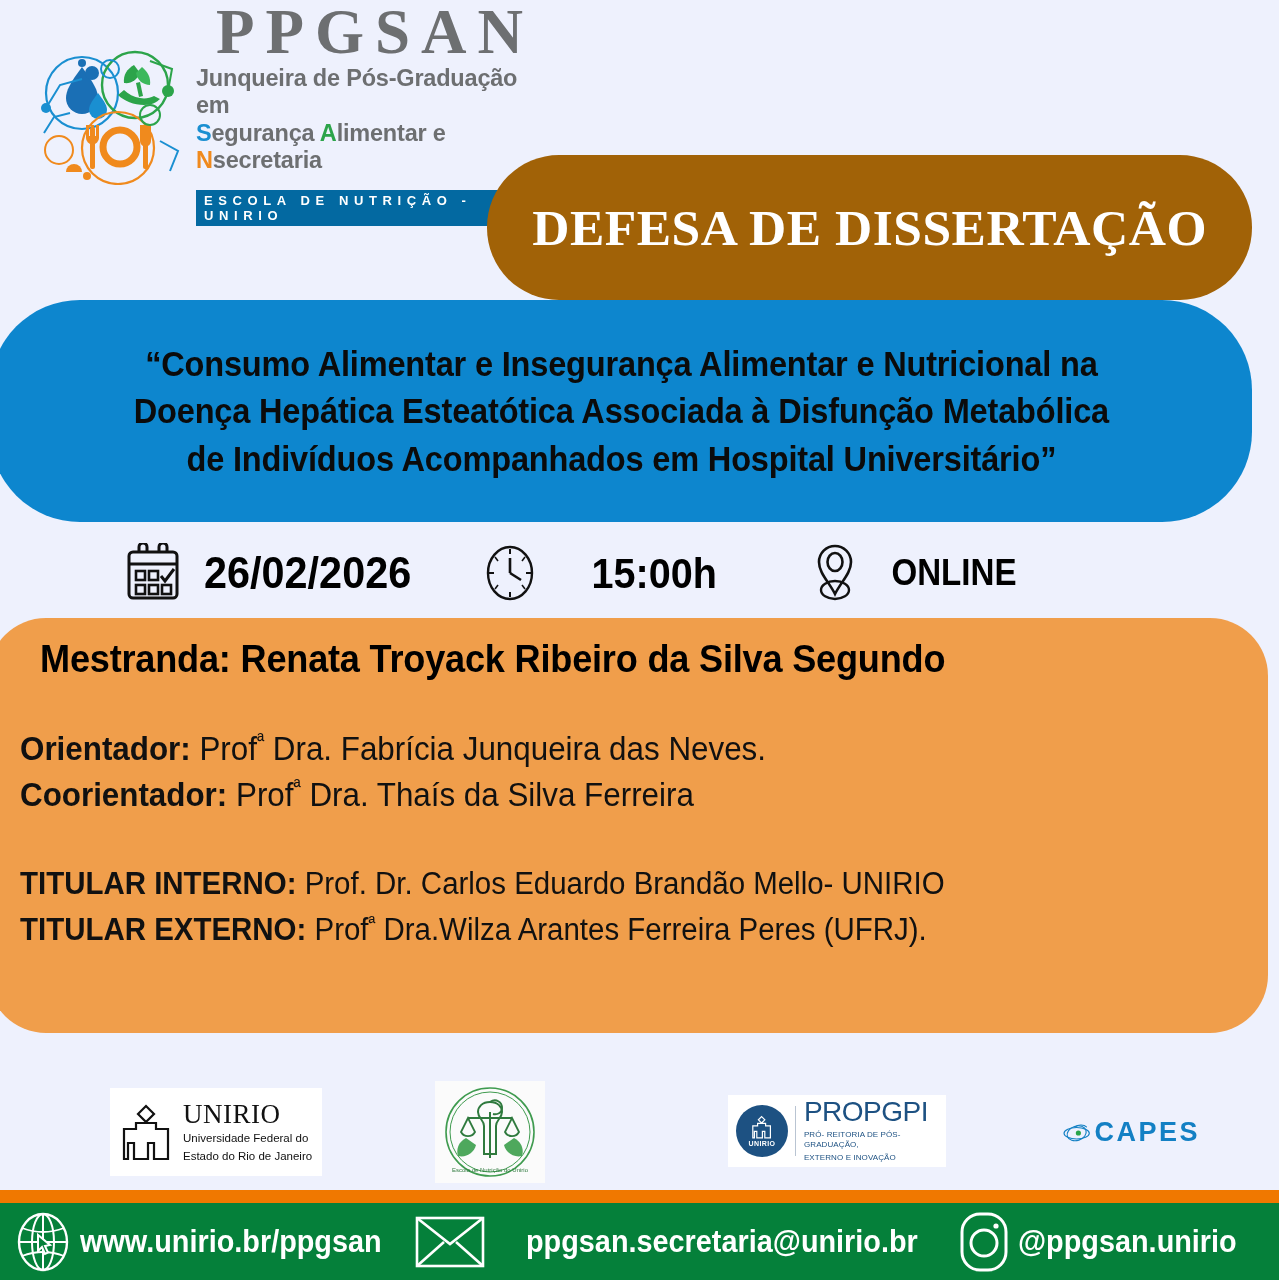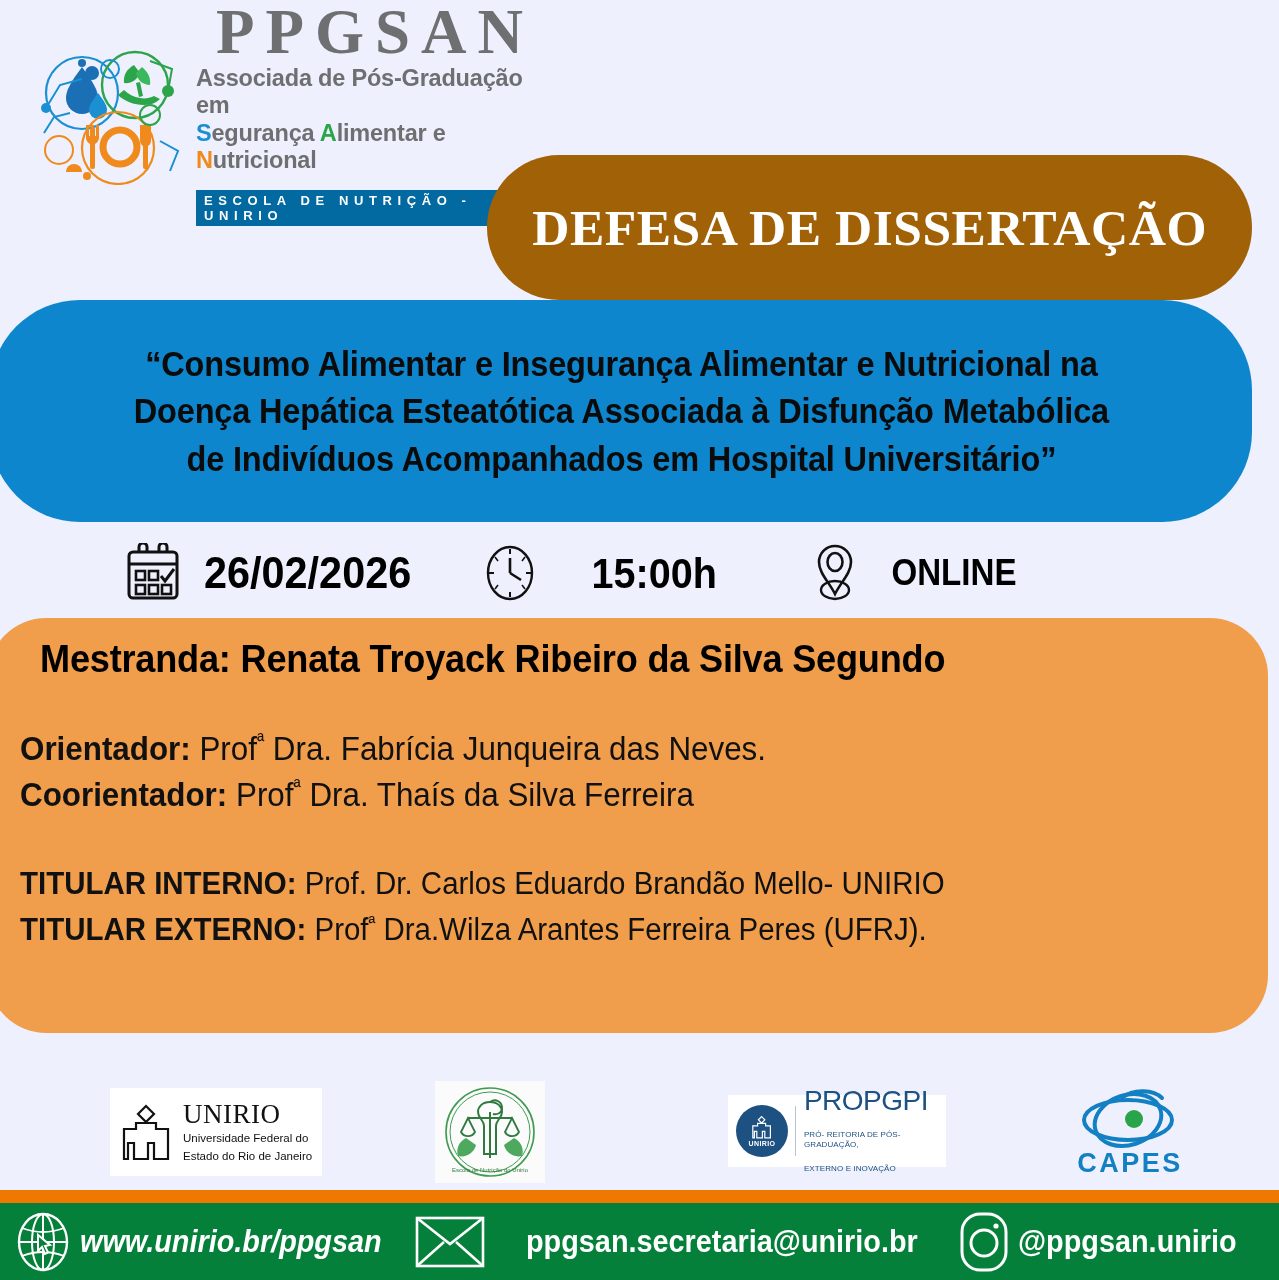--- a/index.html
+++ b/index.html
@@ -111,23 +111,23 @@
   .p-seal{position:absolute;left:435px;top:6px;width:110px;height:102px;background:#fbfbfb;
      display:flex;align-items:center;justify-content:center;}
   .p-propgpi{position:absolute;left:728px;top:20px;width:218px;height:72px;background:#fff;
      display:flex;align-items:center;}
   .prop-badge{width:52px;height:52px;border-radius:50%;background:#1d5182;margin:0 7px 0 8px;
      display:flex;flex-direction:column;align-items:center;justify-content:center;flex:0 0 52px;}
   .prop-badge .pb-t{color:#fff;font-size:7px;font-weight:bold;letter-spacing:.4px;margin-top:1px;}
   .prop-div{width:1px;height:50px;background:#b9c4d2;margin-right:8px;}
   .prop-name{font-family:"Liberation Sans", sans-serif;font-weight:normal;font-size:28px;color:#1d5182;
      line-height:.96;letter-spacing:-.5px;}
-  .prop-sub{font-family:"Liberation Sans", sans-serif;font-size:8px;color:#1d5182;line-height:1.22;margin-top:15px;letter-spacing:.1px;}
+  .prop-sub{font-family:"Liberation Sans", sans-serif;font-size:8px;color:#1d5182;line-height:1.22;margin-top:4px;letter-spacing:.1px;}
   .p-capes{position:absolute;left:1060px;top:8px;width:140px;height:100px;display:flex;
-     flex-direction:column;align-items:center;justify-content:center;}
+     align-items:center;justify-content:center;}
   .capes-word{font-family:"Liberation Sans", sans-serif;font-weight:bold;font-size:27px;color:#1380c4;
      letter-spacing:2.5px;margin-top:-2px;}
 
   
   .orange-strip{position:absolute;left:0;top:1190px;width:1279px;height:13px;background:#f07800;}
   .footer{position:absolute;left:0;top:1203px;width:1279px;height:77px;background:#05803a;
      display:flex;align-items:center;}
   .f-item{display:flex;align-items:center;}
   .f-item .ftxt{color:#fff;font-weight:bold;font-size:31px;font-family:"Liberation Sans", sans-serif;
      transform:scaleX(.93);transform-origin:left center;white-space:nowrap;}
@@ -164,22 +164,22 @@
         <path d="M36 127 a8 8 0 0 1 16 0 z" fill="#f08a1d"></path>
         <circle cx="57" cy="131" r="4" fill="#f08a1d"></circle>
         <path d="M16 63 L30 40 L52 34" fill="none" stroke="#1a8fd1" stroke-width="2"></path>
         <path d="M14 88 L24 72 L40 68" fill="none" stroke="#1a8fd1" stroke-width="2"></path>
         <path d="M120 16 L142 24 L138 46" fill="none" stroke="#2ca44a" stroke-width="2"></path>
         <path d="M130 96 L148 106 L140 126" fill="none" stroke="#1a8fd1" stroke-width="2"></path>
       </svg>
     </div>
     <div class="logo-text">
       <div class="ppgsan-word">PPGSAN</div>
-      <div class="logo-l2">Associada de Pós-Graduação em</div>
-      <div class="logo-l3"><span class="lb">S</span><span>egurança </span><span class="lg">A</span><span>limentar e </span><span class="lo">N</span><span>utricional</span></div>
+      <div class="logo-l2">Junqueira de Pós-Graduação em</div>
+      <div class="logo-l3"><span class="lb">S</span><span>egurança </span><span class="lg">A</span><span>limentar e </span><span class="lo">N</span><span>secretaria</span></div>
       <div class="logo-l4">ESCOLA DE NUTRIÇÃO - UNIRIO</div>
     </div>
   </div>
 
   <div class="green-banner">
     <span>DEFESA DE DISSERTAÇÃO</span>
   </div>
 
   <div class="blue-block">
     <div class="tt">
@@ -311,21 +311,21 @@
         <path d="M52 10 C64 0 84 2 92 10" fill="none" stroke="#1380c4" stroke-width="4" stroke-linecap="round"></path>
         <circle cx="64" cy="31" r="9" fill="#2aa44a"></circle>
       </svg>
       <div class="capes-word">CAPES</div>
     </div>
   </div>
 
   <div class="orange-strip"></div>
   <div class="footer">
 
-    <div class="f-item" style="margin-left:14px;font-style:italic;">
+    <div class="f-item" style="margin-left:14px;">
       <svg width="58" height="62" viewBox="0 0 58 62">
         <ellipse cx="29" cy="31" rx="24" ry="28" fill="none" stroke="#fff" stroke-width="2.4"></ellipse>
         <ellipse cx="29" cy="31" rx="11" ry="28" fill="none" stroke="#fff" stroke-width="2"></ellipse>
         <line x1="5" y1="31" x2="53" y2="31" stroke="#fff" stroke-width="2"></line>
         <line x1="29" y1="3" x2="29" y2="59" stroke="#fff" stroke-width="2"></line>
         <path d="M8 17 q21 8 42 0" fill="none" stroke="#fff" stroke-width="1.8"></path>
         <path d="M8 45 q21 -8 42 0" fill="none" stroke="#fff" stroke-width="1.8"></path>
         <path d="M24 24 l0 16 l4 -4 l3 7 l3 -1.5 l-3 -6.5 l5 -1 z" fill="#05803a" stroke="#fff" stroke-width="2"></path>
       </svg>
       <span class="ftxt" style="margin-left:8px;">www.unirio.br/ppgsan</span>

